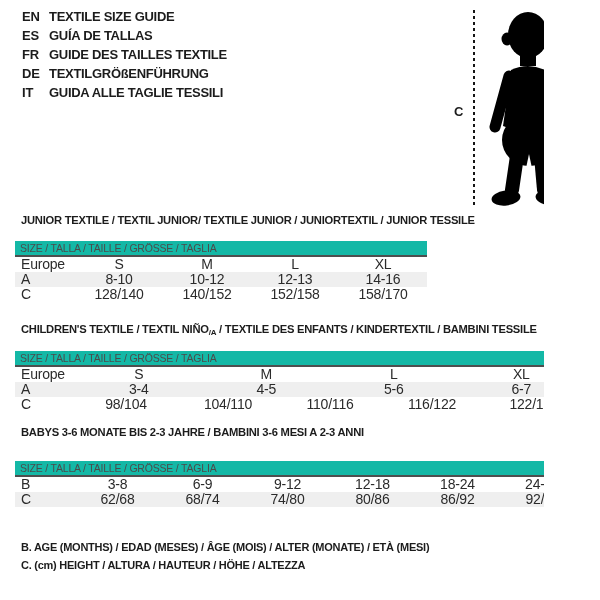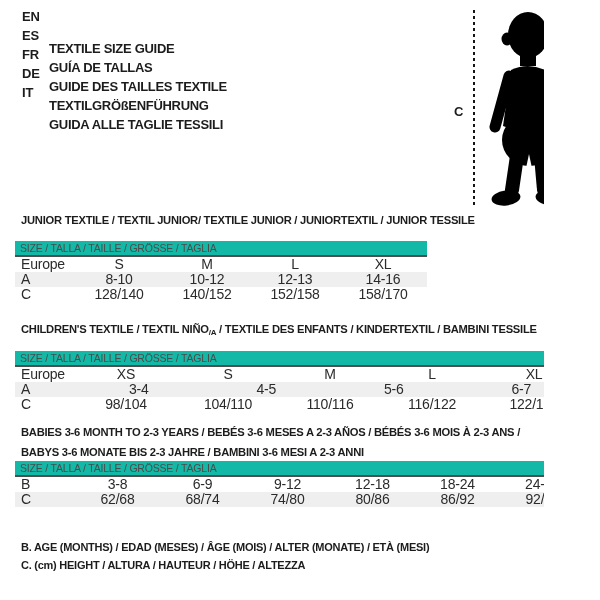--- a/index.html
+++ b/index.html
@@ -3,21 +3,21 @@
 <meta charset="utf-8">
 <style>
   html,body{margin:0;padding:0;background:#fff;}
   .page{position:relative;width:544px;height:600px;background:#ffffff;overflow:hidden;
         font-family:"Liberation Sans",sans-serif;color:#1c1c1c;letter-spacing:-0.2px;}
 
   
   .langs{position:absolute;left:22px;top:7px;}
   .lang-row{display:flex;height:19px;line-height:19px;font-size:13px;font-weight:bold;}
   .lang-code{width:27px;}
-  .lang-title{letter-spacing:-0.3px;margin-top:32px;}
+  .lang-title{letter-spacing:-0.3px;}
 
   
   .figure{position:absolute;left:448px;top:5px;width:140px;height:210px;}
   .fig-label{position:absolute;left:6px;top:99px;font-size:13px;font-weight:bold;}
   .measure-line{position:absolute;left:25px;top:5px;width:2px;height:198px;
     background:repeating-linear-gradient(to bottom,#151515 0 3px,transparent 3px 6px);}
   .fig-svg{position:absolute;left:35px;top:3px;}
 
   
   .size-table{position:absolute;left:15px;}
@@ -120,21 +120,20 @@
         </div>
       </div>
   </div>
 
   <div class="t-title tt2"><span>CHILDREN'S TEXTILE / TEXTIL NIÑO</span><span class="sub">/A</span><span> / TEXTILE DES ENFANTS / KINDERTEXTIL / BAMBINI TESSILE</span></div>
   <div class="size-table w2 top-t2">
     <div class="thead">SIZE / TALLA / TAILLE / GRÖSSE / TAGLIA</div>
     <div>
         <div class="trow">
           <div class="tcell label">Europe</div>
-          <div class="tcell val">XS</div>
           <div class="tcell val">S</div>
           <div class="tcell val">M</div>
           <div class="tcell val">L</div>
           <div class="tcell val">XL</div>
         </div>
         <div class="trow">
           <div class="tcell label">A</div>
           <div class="tcell val">3-4</div>
           <div class="tcell val">4-5</div>
           <div class="tcell val">5-6</div>
@@ -145,21 +144,20 @@
           <div class="tcell val">98/104</div>
           <div class="tcell val">104/110</div>
           <div class="tcell val">110/116</div>
           <div class="tcell val">116/122</div>
           <div class="tcell val">122/128</div>
         </div>
       </div>
   </div>
 
   <div class="t-title t3-title tt3">
-    <div>BABIES 3-6 MONTH TO 2-3 YEARS / BEBÉS 3-6 MESES A 2-3 AÑOS / BÉBÉS 3-6 MOIS À 2-3 ANS /</div>
     <div>BABYS 3-6 MONATE BIS 2-3 JAHRE / BAMBINI 3-6 MESI A 2-3 ANNI</div>
   </div>
   <div class="size-table w2 top-t3">
     <div class="thead">SIZE / TALLA / TAILLE / GRÖSSE / TAGLIA</div>
     <div>
         <div class="trow">
           <div class="tcell label">B</div>
           <div class="tcell val">3-8</div>
           <div class="tcell val">6-9</div>
           <div class="tcell val">9-12</div>

